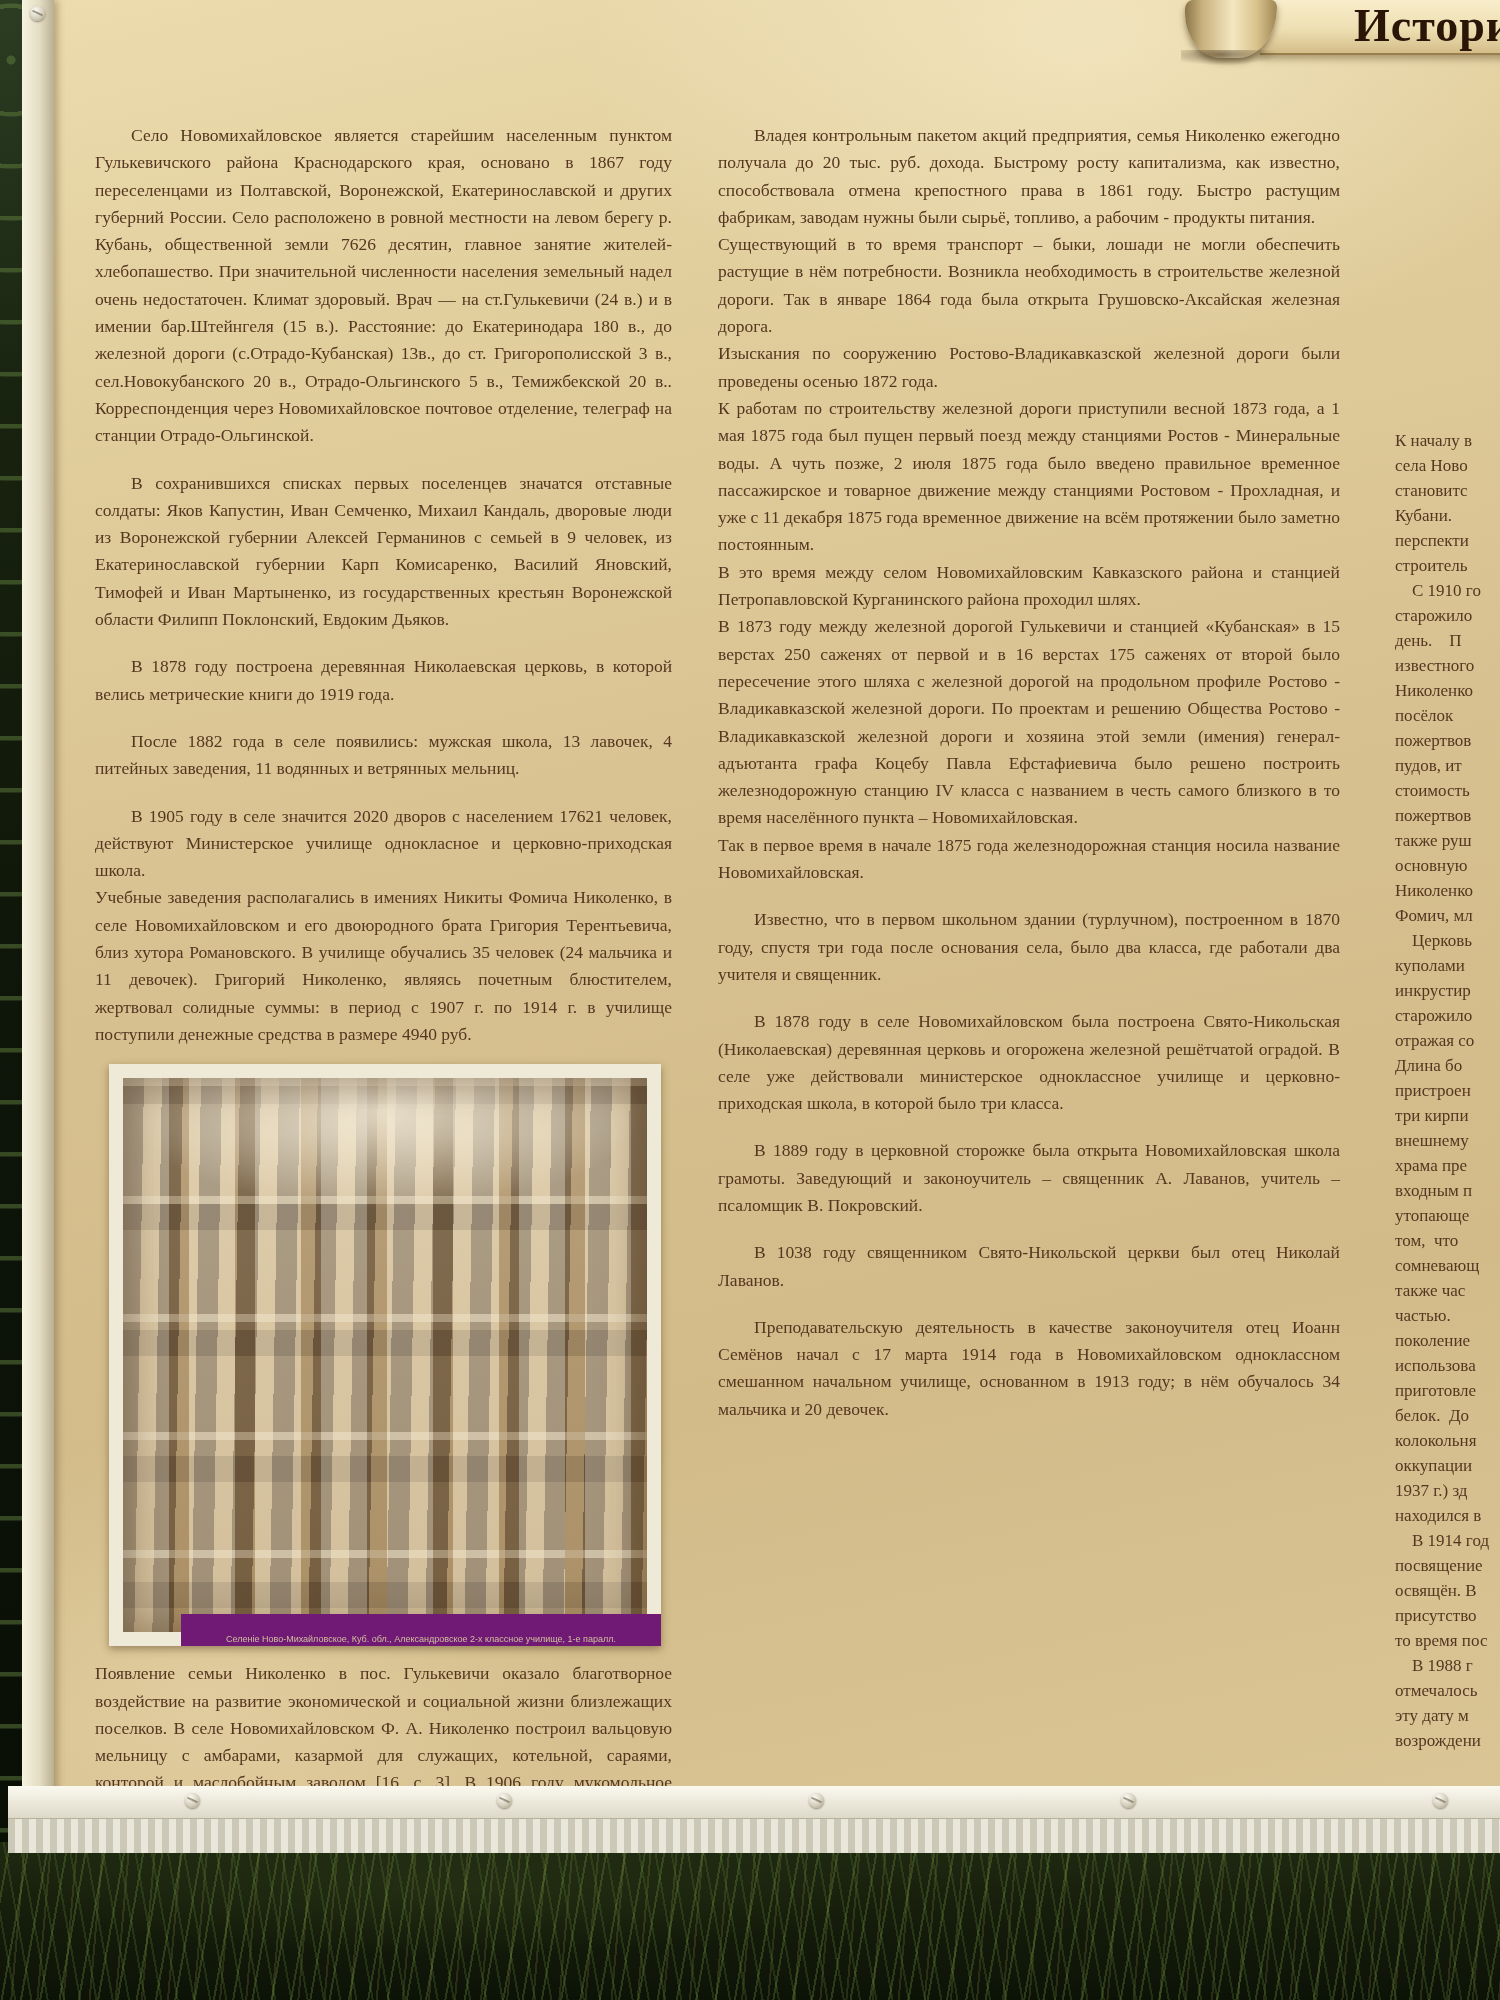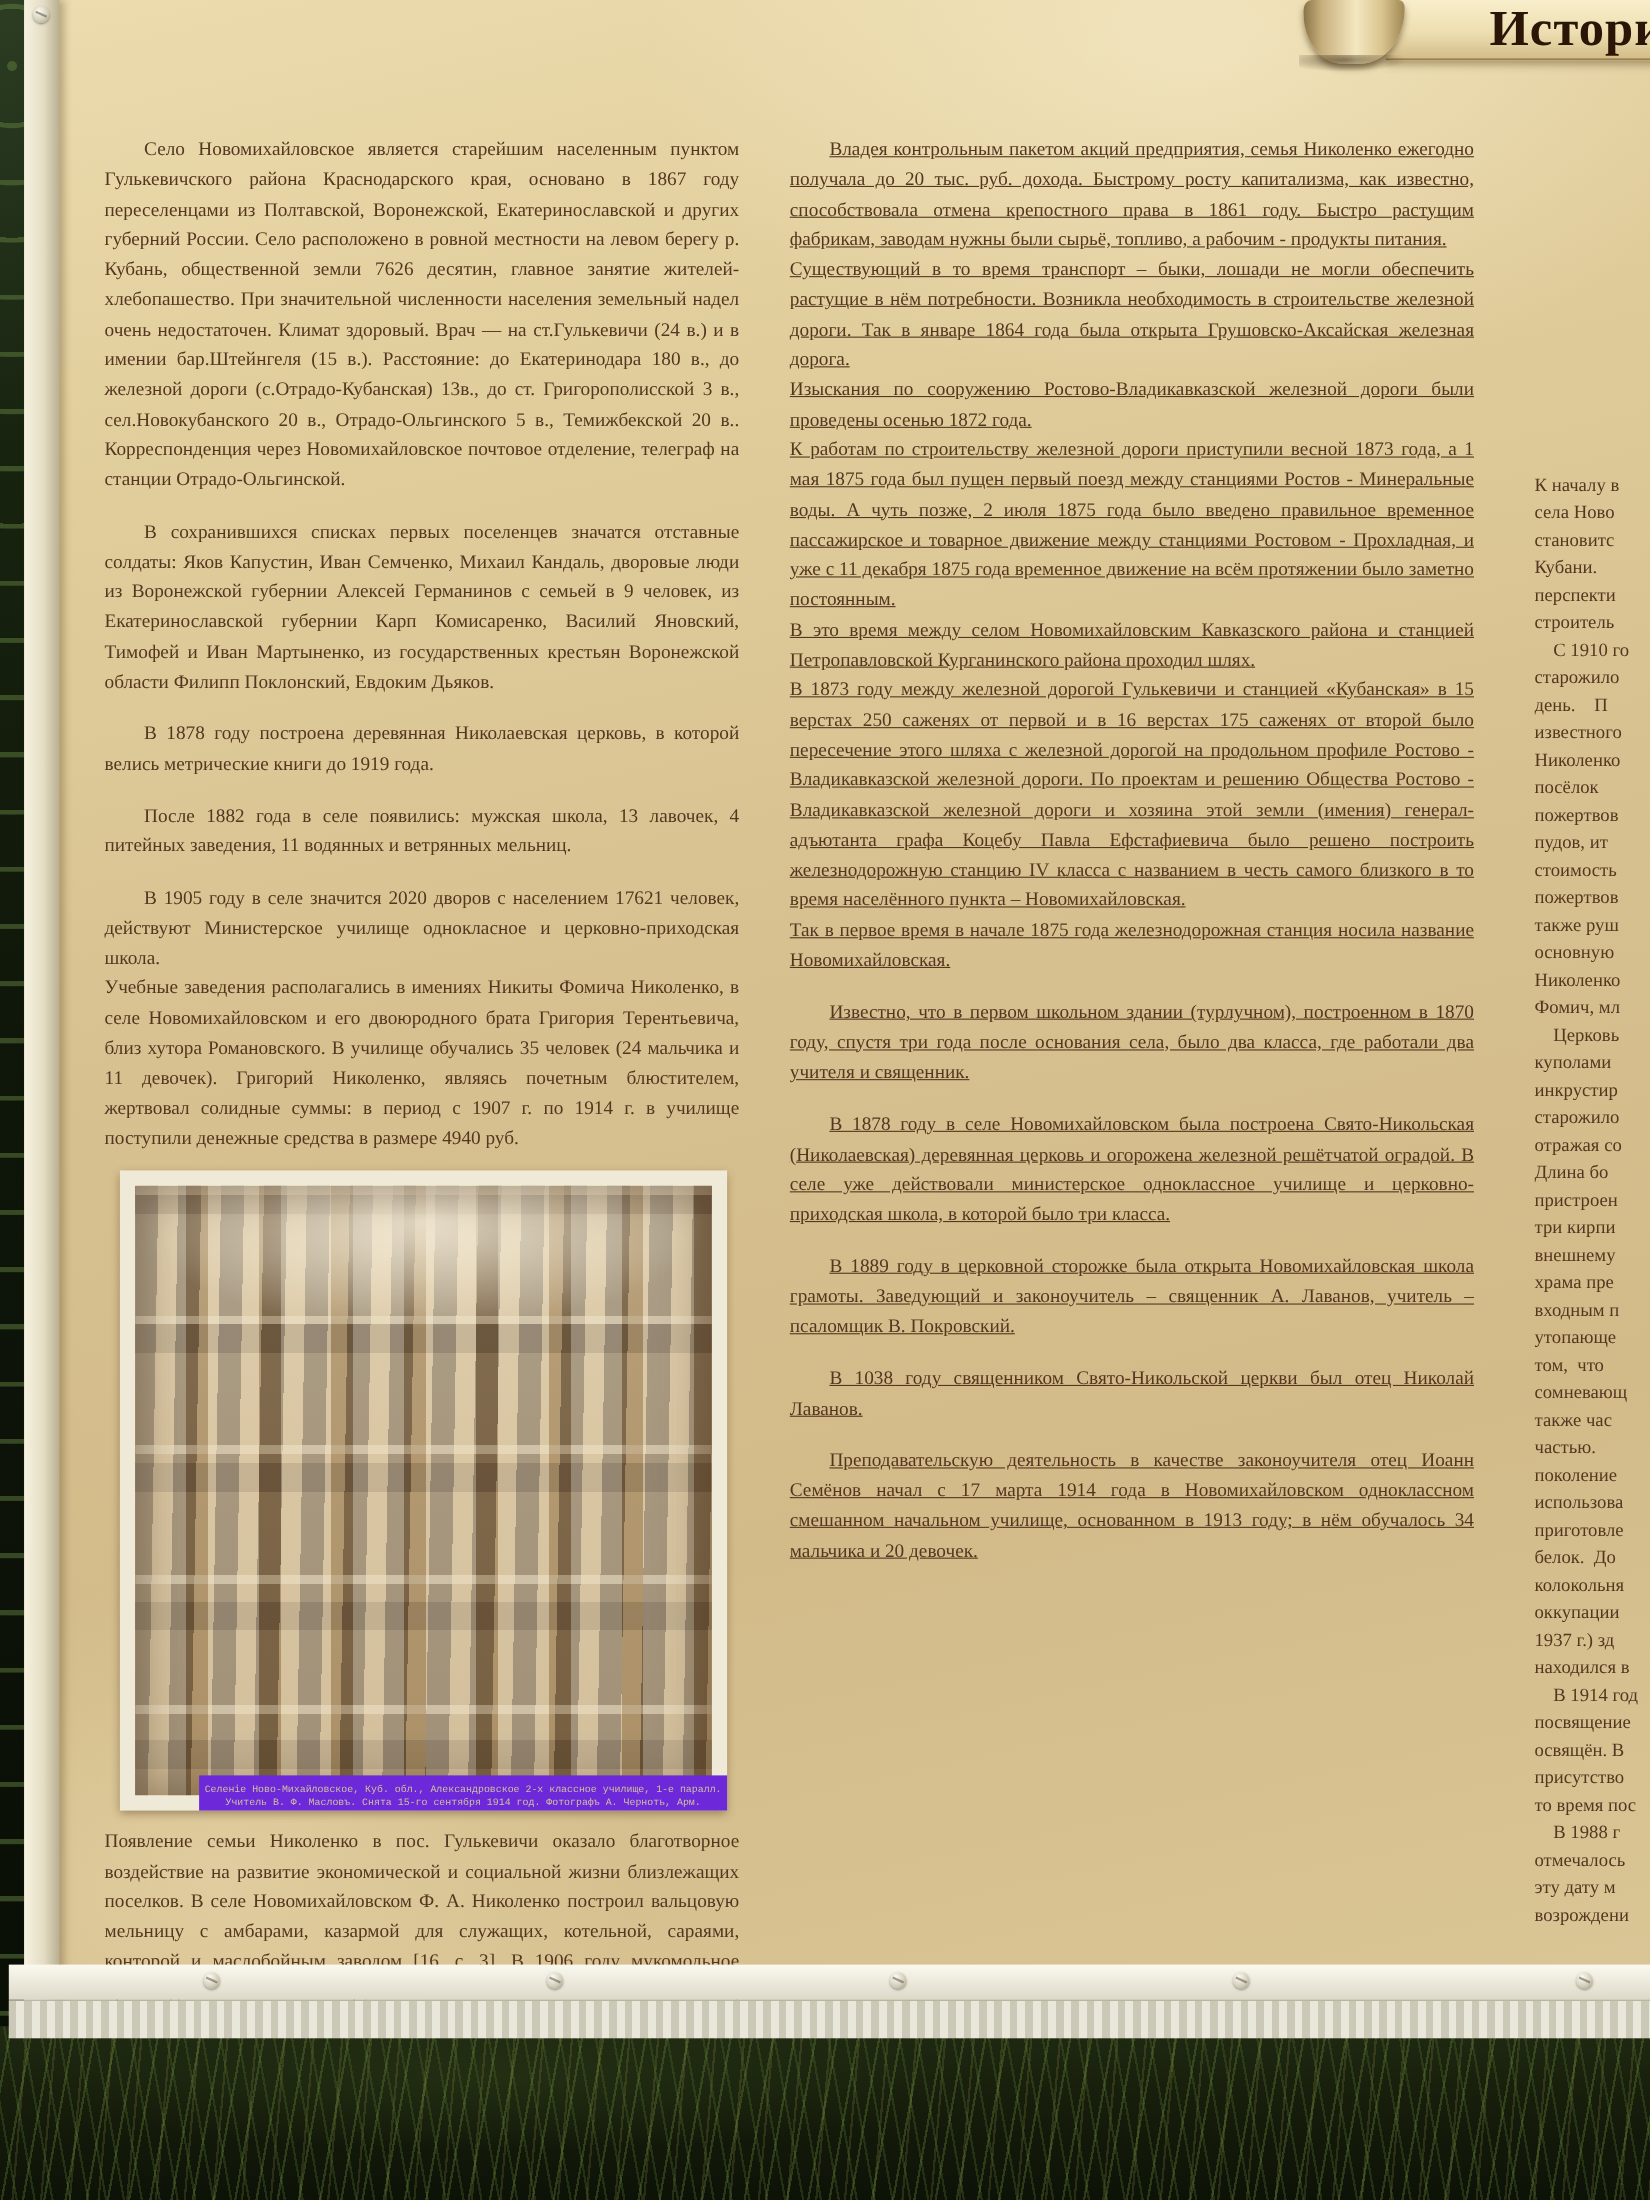--- a/index.html
+++ b/index.html
@@ -50,44 +50,44 @@
     border-radius:8px 6px 48% 42% / 10px 8px 95% 85%;
     box-shadow:0 4px 6px rgba(70,50,20,.5);}
   .ribbon-roll::after{content:"";position:absolute;left:-4px;bottom:-7px;width:105%;height:15px;
     background:radial-gradient(ellipse at 42% 30%, rgba(55,36,12,.55), rgba(0,0,0,0) 72%);}
   .ribbon-title{position:absolute;left:169px;top:0;font-weight:bold;font-size:46px;
     line-height:52px;color:#2a1507;letter-spacing:1px;white-space:nowrap;}
 
   
   .col{position:absolute;color:#553721;}
   .col-left{left:95px;top:102px;width:577px;font-size:17.5px;line-height:27.3px;}
-  .col-mid{left:718px;top:102px;width:622px;font-size:17.5px;line-height:27.3px;text-decoration:underline;}
+  .col-mid{left:718px;top:102px;width:622px;font-size:17.5px;line-height:27.3px;}
   .col-right{left:1395px;top:428px;width:105px;overflow:hidden;
              font-size:17px;line-height:25px;}
   .para{margin:0;text-align:justify;}
   .para.indent{text-indent:36px;margin-top:20px;}
   .para.flush{text-indent:0;}
   .rline{white-space:nowrap;}
 
   
   .photo{position:relative;width:552px;height:582px;margin:16px 0 14px 14px;
     background:#efe9d8;box-shadow:0 3px 8px rgba(70,48,22,.45);}
   .photo-inner{position:absolute;inset:14px;
     box-shadow:inset 0 0 46px rgba(82,56,30,.55);
     background:
       radial-gradient(ellipse 70% 25% at 50% 6%, rgba(246,238,218,.85), rgba(246,238,218,0) 70%),
       repeating-linear-gradient(90deg, rgba(248,242,226,.32) 0 46px, rgba(116,88,58,.28) 46px 66px),
       repeating-linear-gradient(180deg, rgba(236,222,192,.55) 0 8px, rgba(236,222,192,0) 8px 118px),
       repeating-linear-gradient(91deg, rgba(56,40,26,.5) 0 21px, rgba(203,176,132,.45) 21px 39px),
       repeating-linear-gradient(180deg, rgba(44,30,18,.35) 0 26px, rgba(0,0,0,0) 26px 126px),
       linear-gradient(180deg,#dccba8 0%,#cdb488 40%,#b89e70 100%);}
   .photo-caption{position:absolute;left:72px;right:0;bottom:0;height:32px;
-    background:#6d28d9;color:#cfc09c;font-size:9px;line-height:11.5px;
-    text-align:center;padding-top:8px;box-sizing:border-box;
-    font-family:Liberation Mono, monospace;overflow:hidden;white-space:nowrap;}
+    background:#701a75;color:#cfc09c;font-size:9px;line-height:11.5px;
+    text-align:center;padding-top:20px;box-sizing:border-box;
+    font-family:Liberation Sans, sans-serif;overflow:hidden;white-space:nowrap;}
 </style>
 </head>
 <body>
 
 <div class="scene">
 
   <div class="board"></div>
 
   <div class="ribbon">
     <div class="ribbon-band"></div>

